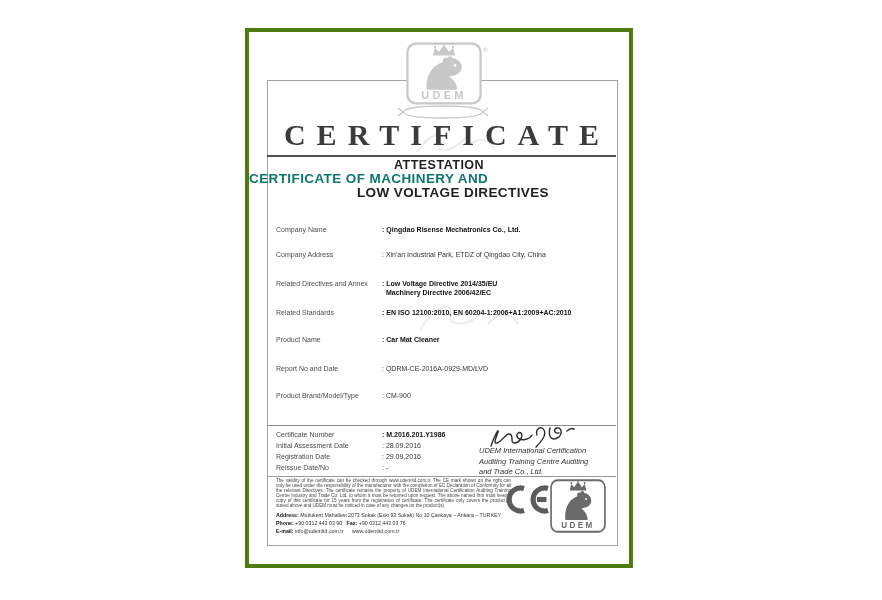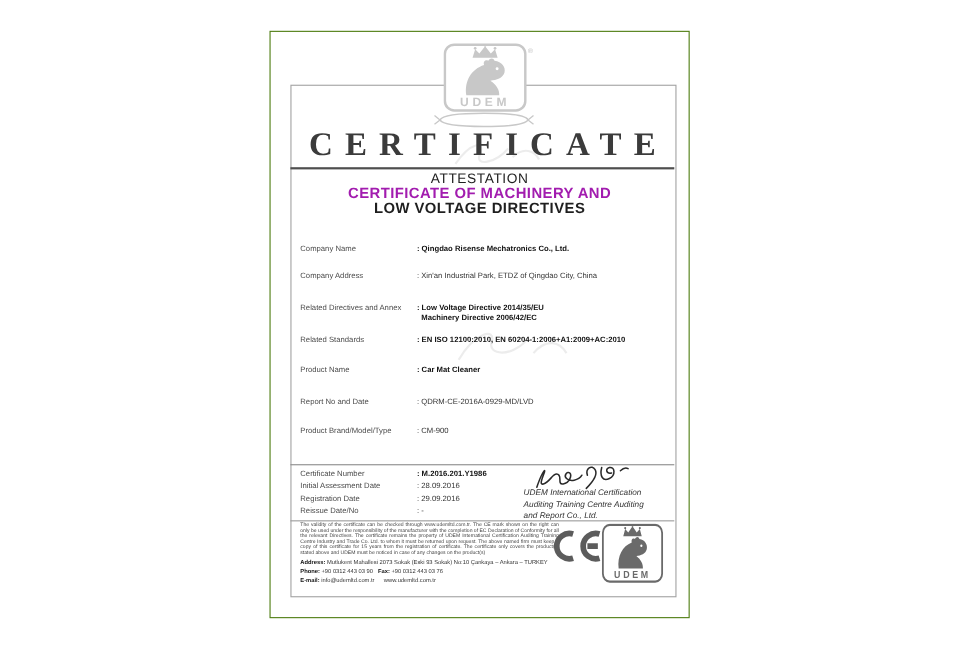--- a/index.html
+++ b/index.html
@@ -1,31 +1,31 @@
 <!DOCTYPE html>
 <html><head>
 <meta charset="utf-8">
 <style>
   html,body{margin:0;padding:0;background:#ffffff;}
   body{width:882px;height:600px;position:relative;overflow:hidden;
        font-family:"Liberation Sans",sans-serif;-webkit-font-smoothing:antialiased;}
   .page{position:absolute;left:245px;top:28px;width:380px;height:532px;
-        background:#fff;border:1px solid #4d7c0f;}
+        background:#fff;border:4px solid #4d7c0f;}
   .innerbox{position:absolute;left:18px;top:48px;width:349px;height:464px;
             border:1px solid #a2a2a2;}
   .title{position:absolute;left:18px;top:86px;width:349px;box-sizing:border-box;
          padding-left:11px;text-align:center;font-family:"Liberation Serif",serif;
          font-weight:bold;font-size:30px;letter-spacing:11px;color:#3b3b3b;white-space:nowrap;}
   .title-rule{position:absolute;left:18px;top:123px;width:349px;height:2px;background:#4e4e4e;}
   .att1{position:absolute;left:0;top:126px;width:380px;text-align:center;
-        font-weight:normal;font-size:12.5px;letter-spacing:.5px;color:#1f1f1f;}
-  .att2{position:absolute;left:0;top:139px;width:380px;text-align:center;
-        font-weight:bold;font-size:13.5px;letter-spacing:.4px;color:#a21caf;}
+        font-weight:bold;font-size:12.5px;letter-spacing:.5px;color:#1f1f1f;}
+  .att2{position:absolute;left:0;top:139px;width:380px;text-align:left;
+        font-weight:bold;font-size:13.5px;letter-spacing:.4px;color:#0f766e;}
   .att3{position:absolute;left:0;top:153px;width:380px;text-align:center;
-        font-weight:bold;font-size:13.5px;letter-spacing:.4px;color:#1f1f1f;}
+        font-weight:bold;font-size:13.5px;letter-spacing:.4px;color:#1f1f1f;padding-left:14px;}
   .intro{position:absolute;left:25px;top:169px;width:330px;text-align:center;
          font-size:7.3px;line-height:7.9px;color:#3a3a3a;}
   .frow{position:absolute;left:0;width:100%;height:20px;}
   .flabel{position:absolute;left:27px;top:0;font-size:7px;color:#4a4a4a;white-space:nowrap;}
   .fvalue{position:absolute;left:133px;top:0;font-size:7px;color:#333;white-space:nowrap;}
   .fvalue2{position:absolute;left:137px;top:9px;font-size:7px;color:#111;
            font-weight:bold;white-space:nowrap;}
   .b{font-weight:bold;color:#111;}
   .rule{position:absolute;left:18px;width:349px;height:1px;background:#8b8b8b;}
   .sig-svg{position:absolute;left:236px;top:390px;}
@@ -140,21 +140,21 @@
   </div>
 
   <svg class="sig-svg" width="100" height="28" viewBox="0 0 100 28">
     <path d="M6,24 C10,12 14,6 13,10 C11,16 8,22 12,21 C18,19 20,12 24,12 C30,12 24,22 30,21
              C36,20 38,13 36,11 C34,9 30,13 33,16 C36,19 44,18 47,13 M52,13 C50,7 56,3 59,8
              C62,13 56,20 51,25 M65,6 C63,14 66,19 72,16 C78,13 77,5 72,6 C68,7 69,12 74,11
              M82,9 C84,7 87,6 89,7" stroke="#2a2a2a" stroke-width="1.4" fill="none" stroke-linecap="round"></path>
   </svg>
   <div class="sgline" style="top:414px">UDEM International Certification</div>
   <div class="sgline" style="top:425px">Auditing Training Centre Auditing</div>
-  <div class="sgline" style="top:435px">and Report Co., Ltd.</div>
+  <div class="sgline" style="top:435px">and Trade Co., Ltd.</div>
 
   <div class="rule" style="top:444px;background:#9b9b9b"></div>
 
   <div class="smallblock">
     <p class="fineprint">The validity of the certificate can be checked through www.udemltd.com.tr. The CE mark shown on the right can only be used under the responsibility of the manufacturer with the completion of EC Declaration of Conformity for all the relevant Directives. The certificate remains the property of UDEM International Certification Auditing Training Centre Industry and Trade Co. Ltd. to whom it must be returned upon request. The above named firm must keep a copy of this certificate for 15 years from the registration of certificate. The certificate only covers the product(s) stated above and UDEM must be noticed in case of any changes on the product(s)</p>
     <div class="contact">
       <div>
         <b>Address:</b>
         <span>Mutlukent Mahallesi 2073 Sokak (Eski 93 Sokak) No:10 Çankaya – Ankara – TURKEY</span>
       </div>

